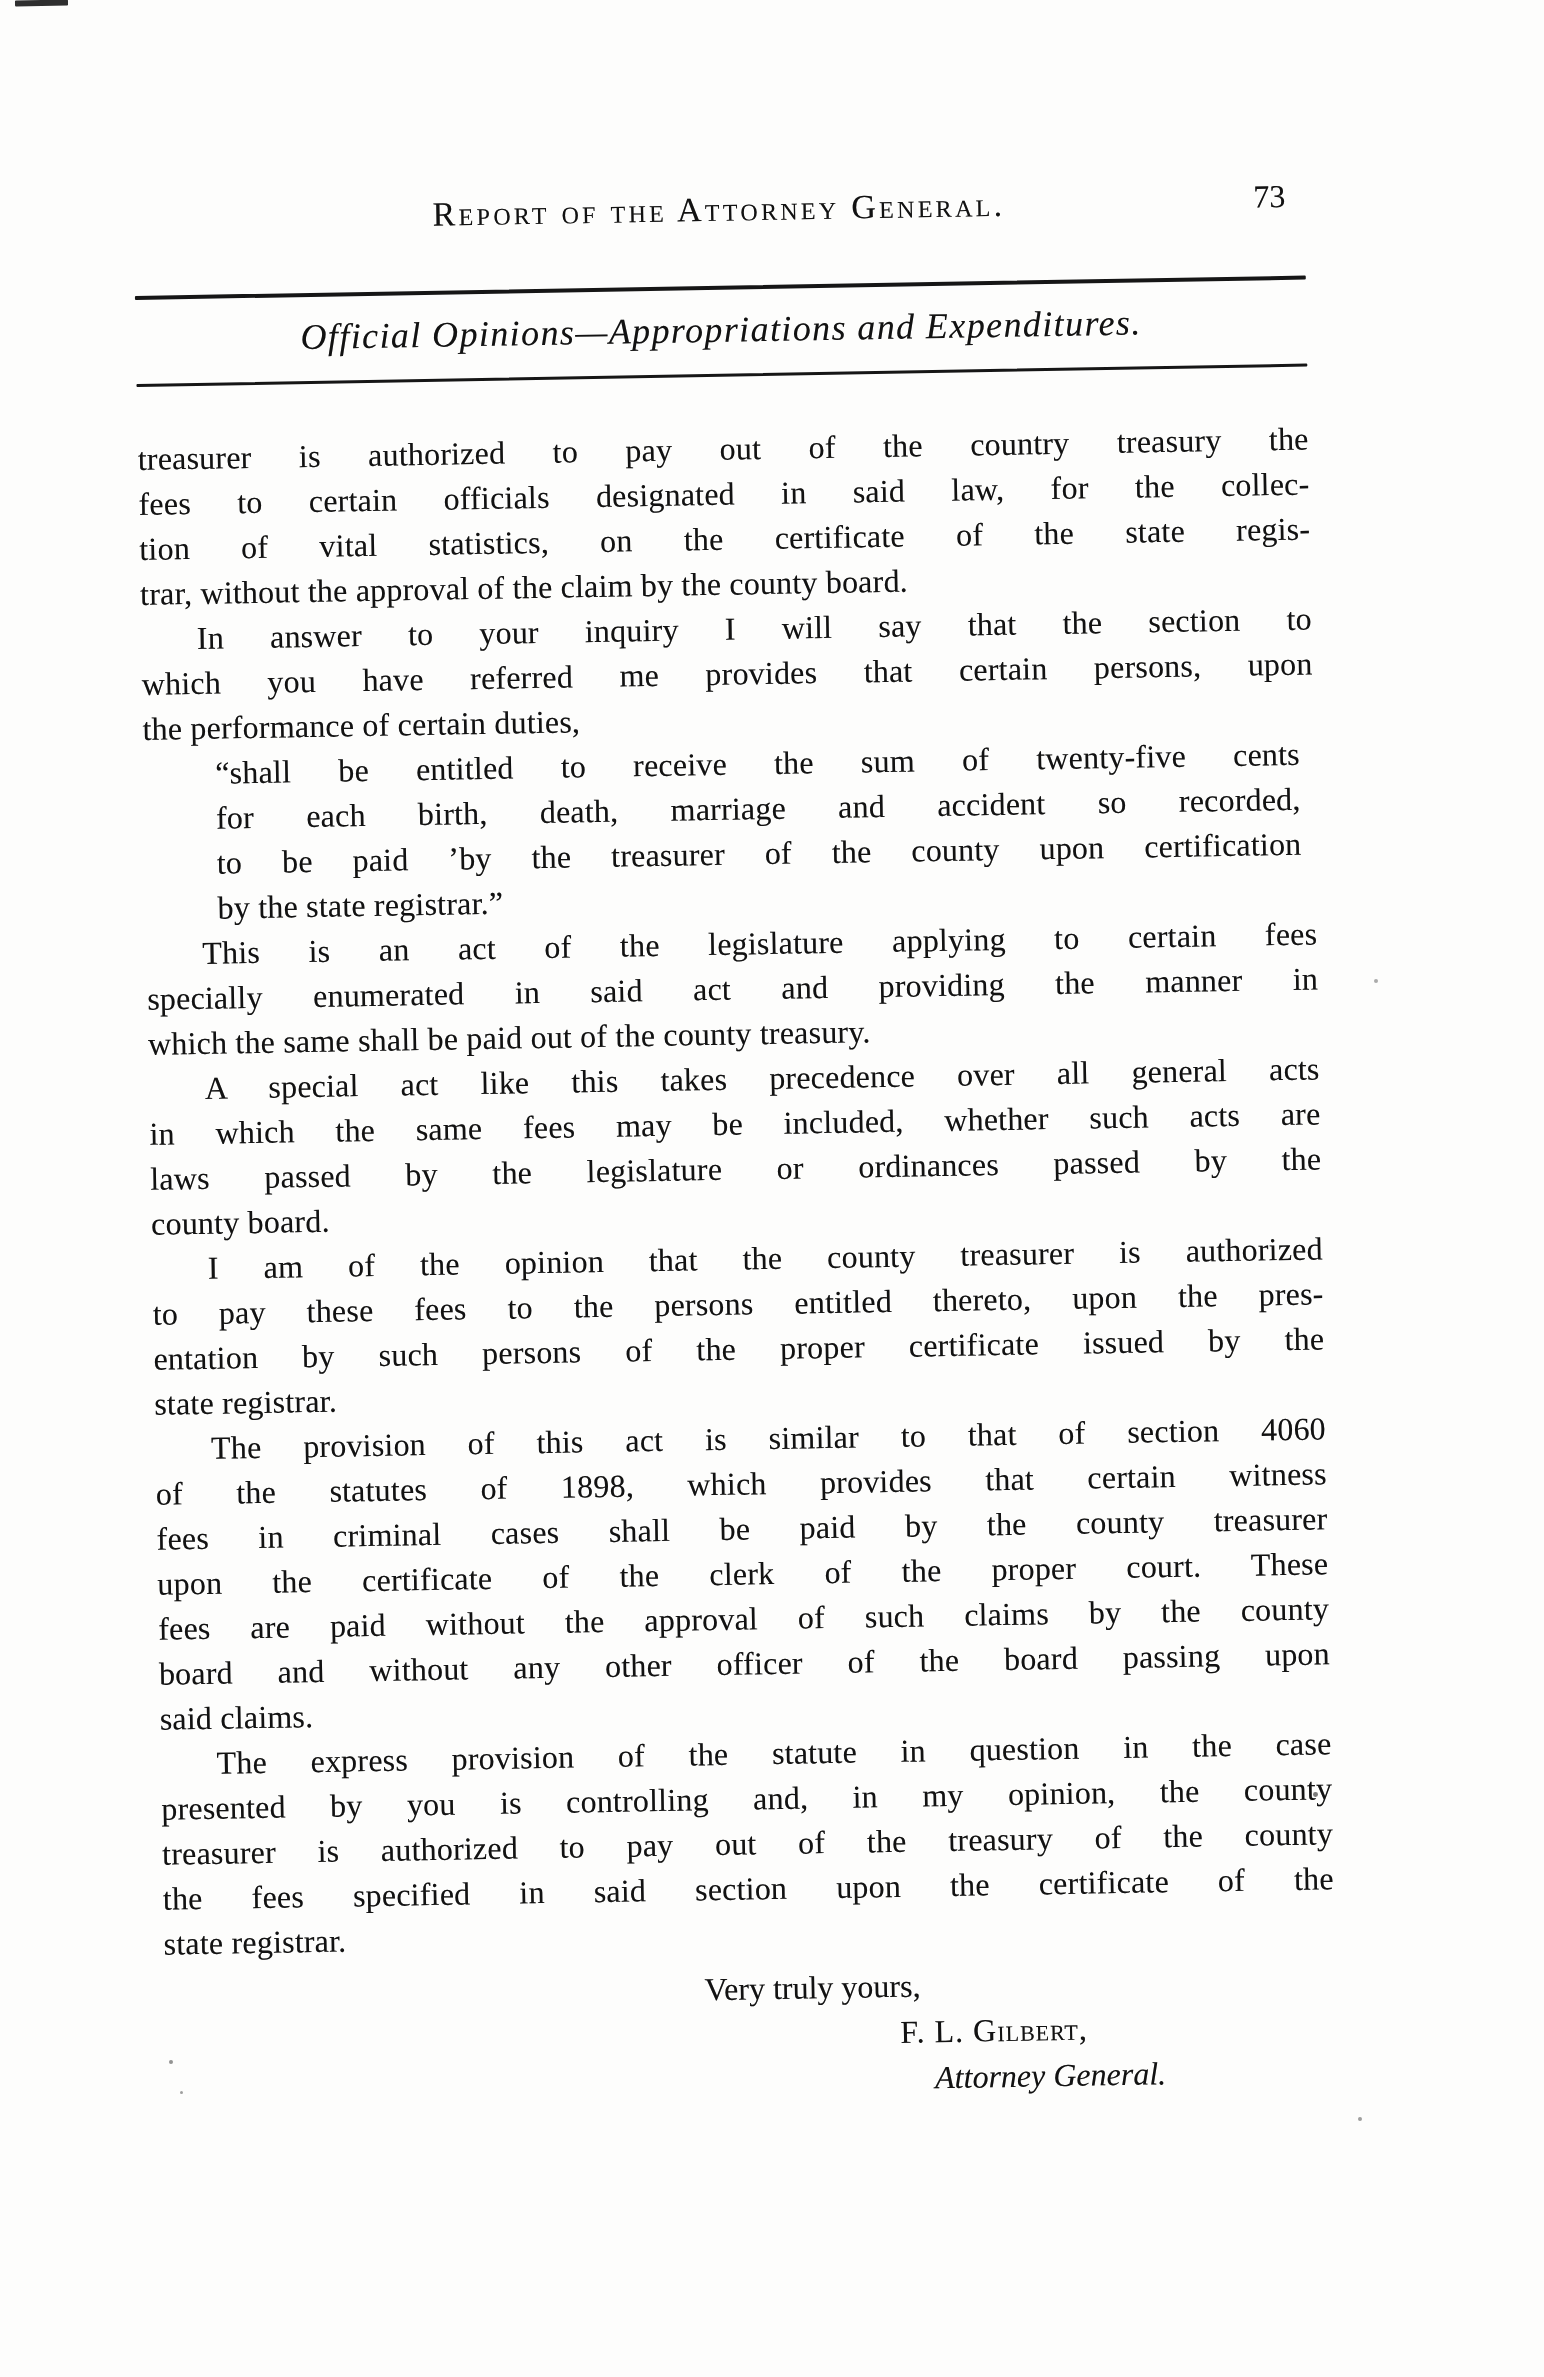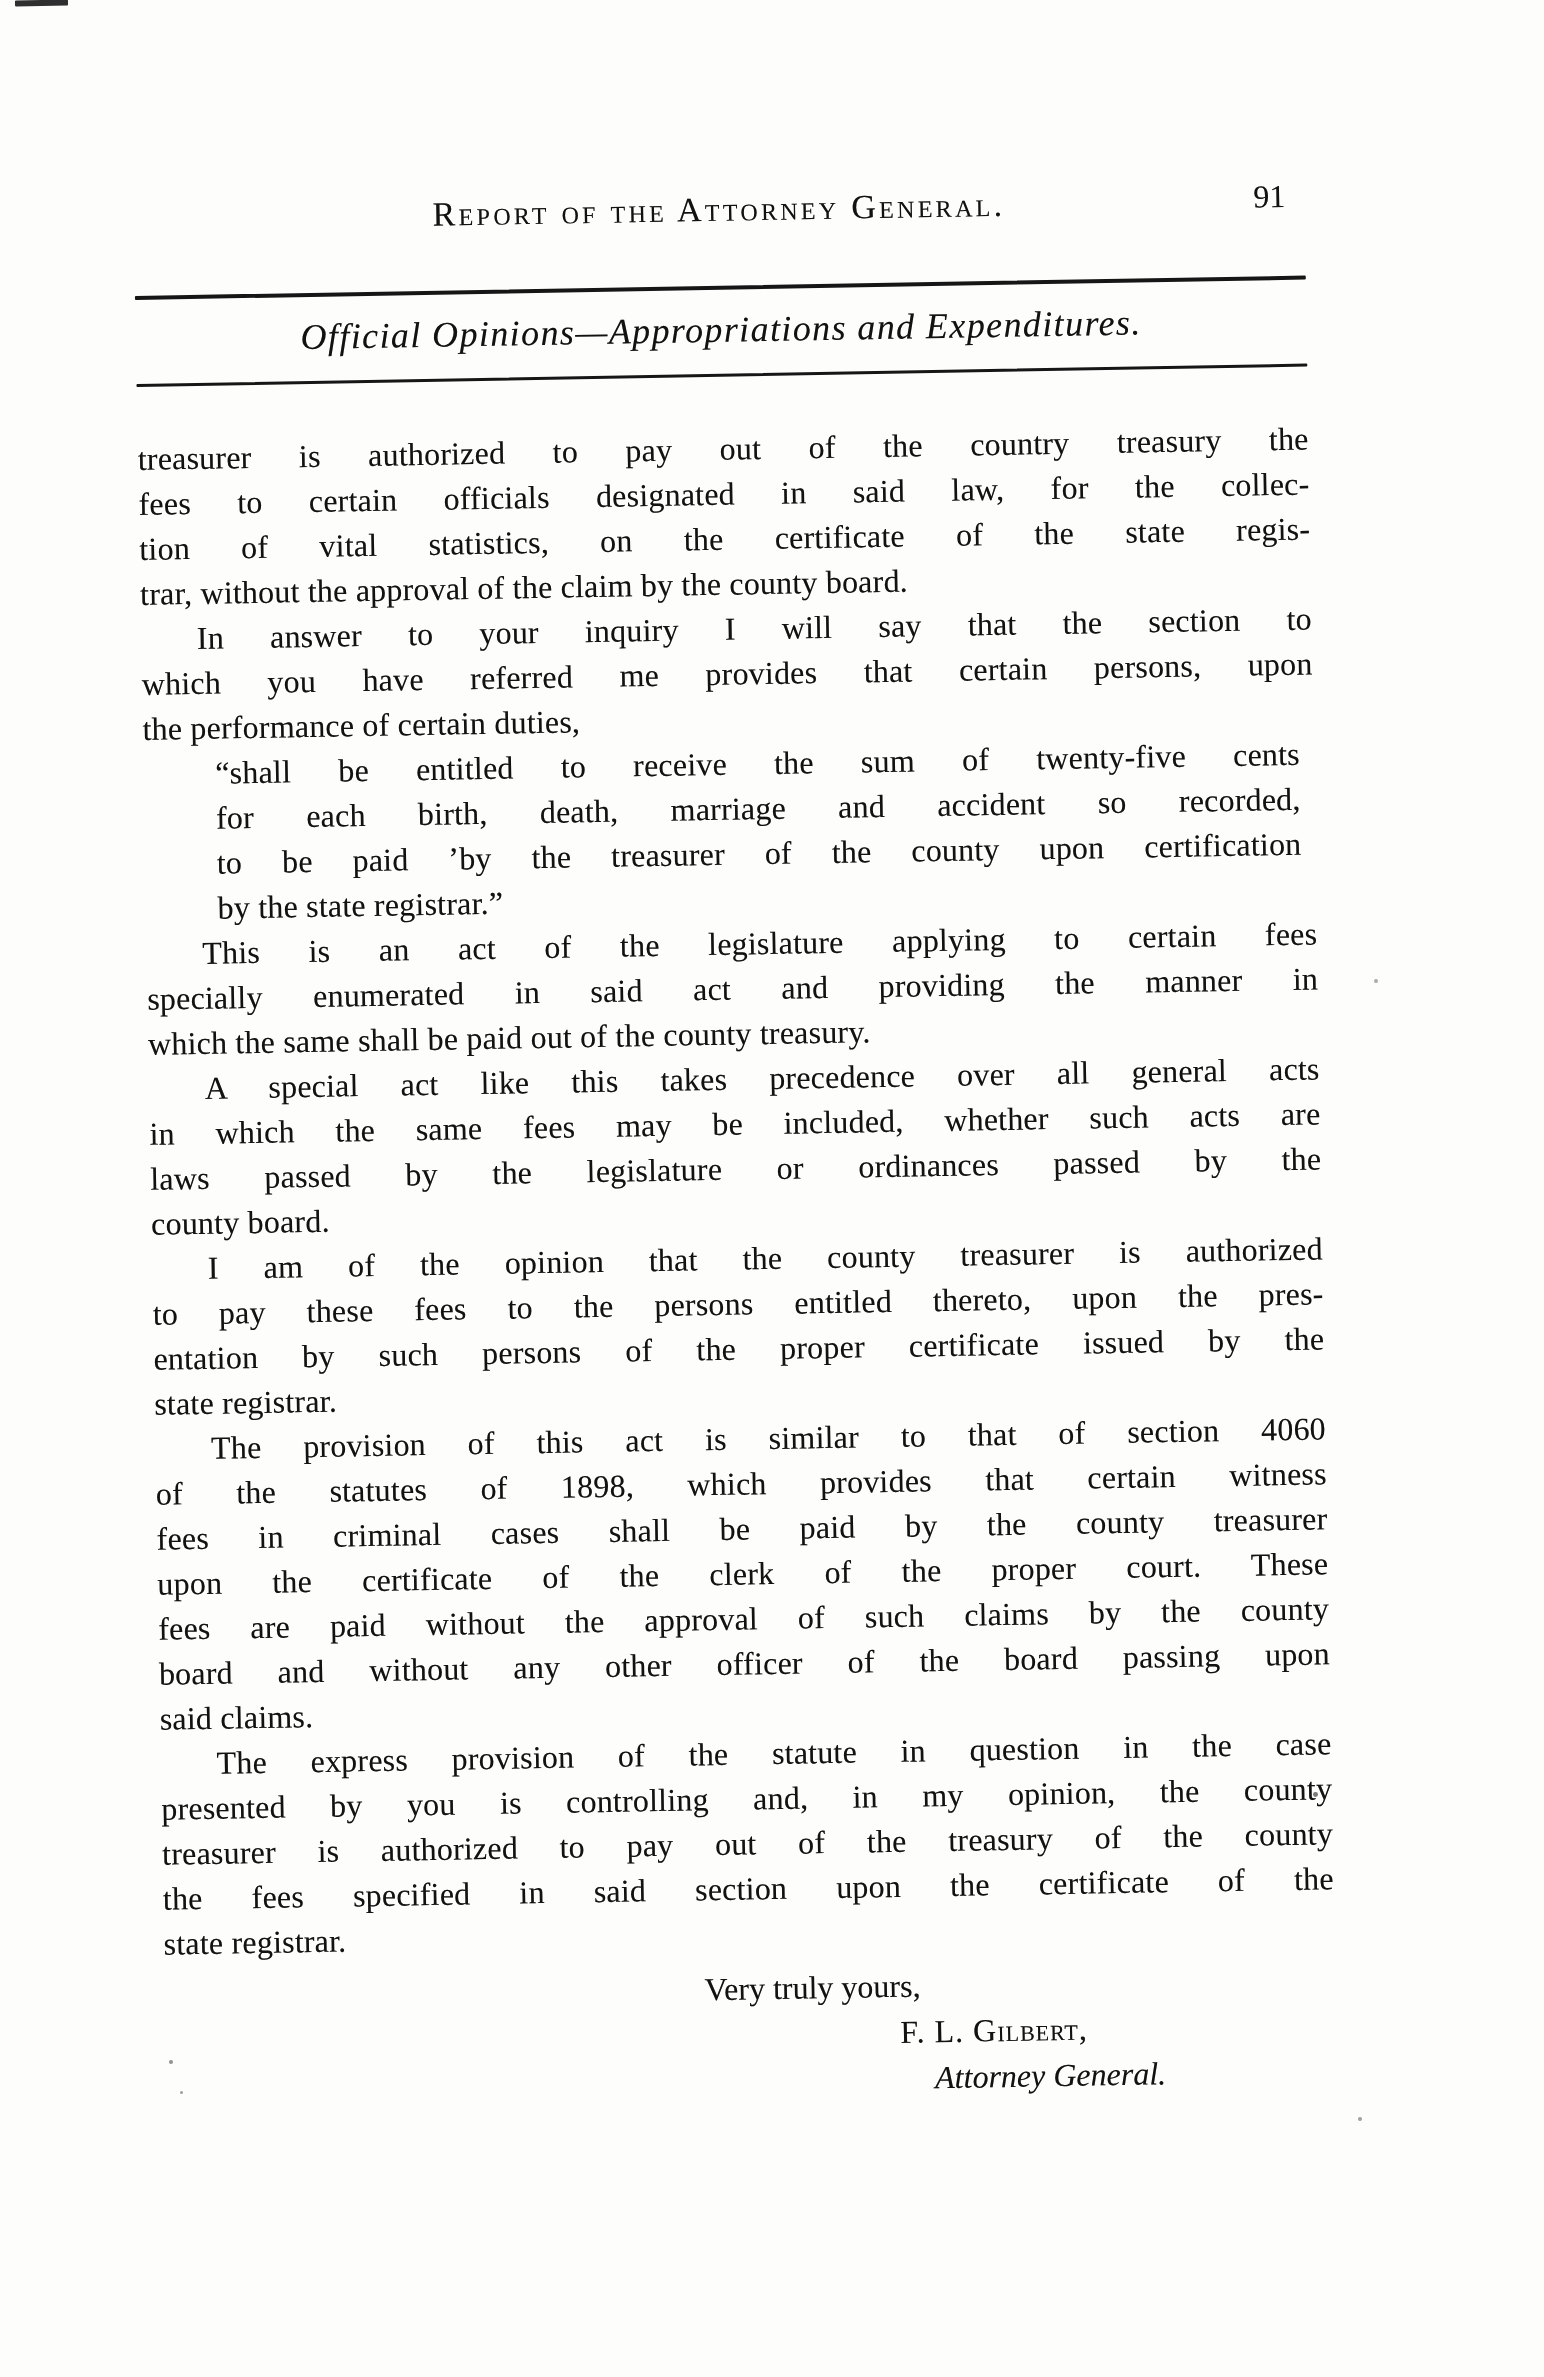--- a/index.html
+++ b/index.html
@@ -102,21 +102,21 @@
 </style>
 </head>
 <body>
 
 <div class="page">
 
   <div class="sheet">
 
     <div class="header-row">
       <div class="header-title">Report of the Attorney General.</div>
-      <div class="page-num">91</div>
+      <div class="page-num">73</div>
     </div>
 
     <div class="rule rule1"></div>
 
     <div class="section-heading">Official Opinions—Appropriations and Expenditures.</div>
 
     <div class="rule rule2"></div>
 
     <div class="body-text" id="body-container">
         <div class="para">

